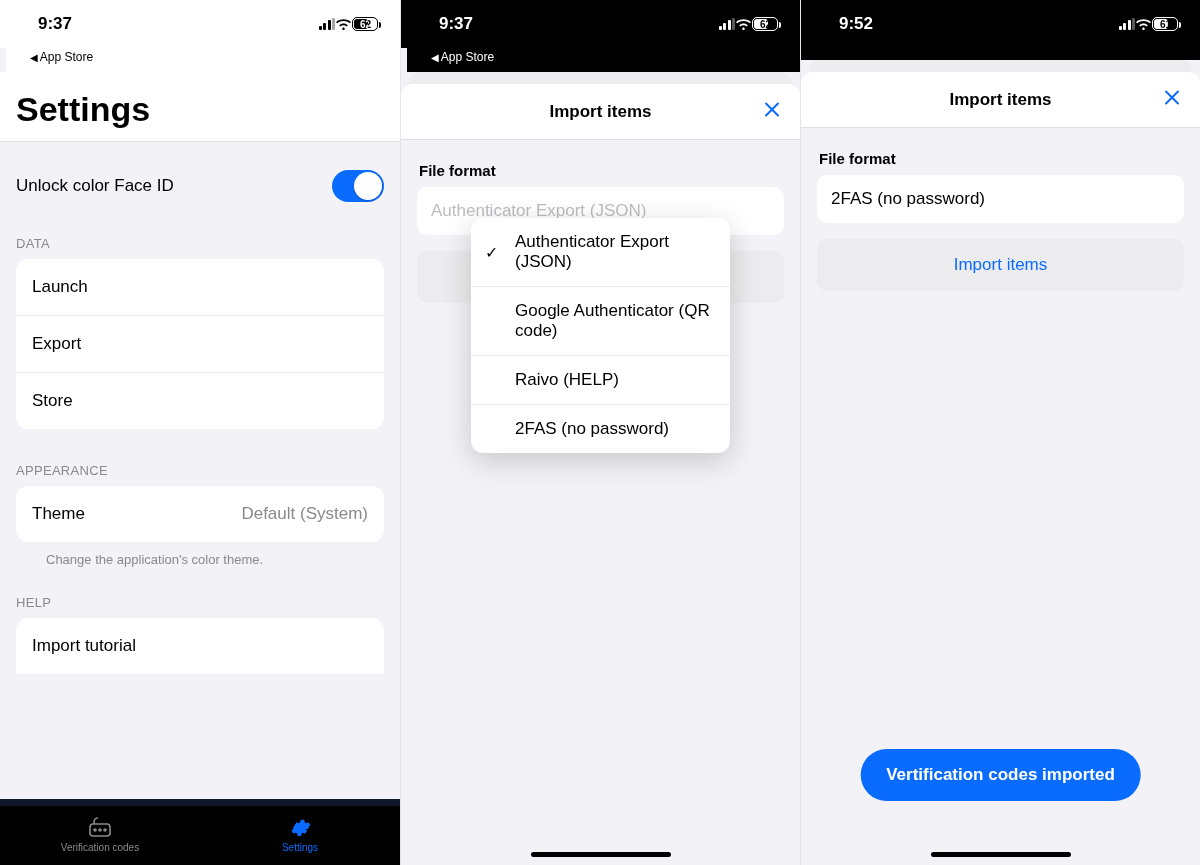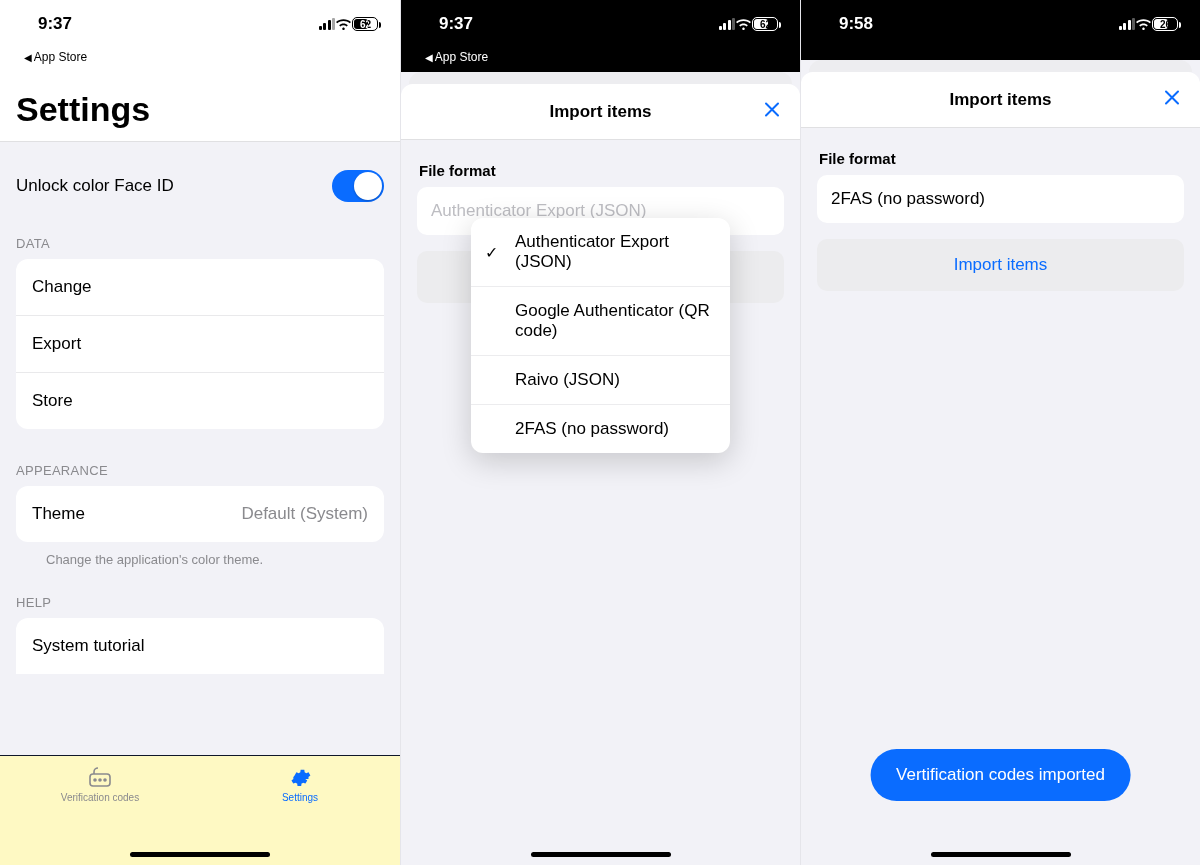--- a/index.html
+++ b/index.html
@@ -52,21 +52,21 @@
     background:currentColor; border-radius:3px;
   }
   .sig-bars{display:inline-flex; gap:1.5px; align-items:flex-end; height:12px;}
   .sig-bars span{width:3px; background:currentColor; border-radius:1px;}
   .sig-bars span:nth-child(1){height:4px;}
   .sig-bars span:nth-child(2){height:7px;}
   .sig-bars span:nth-child(3){height:10px;}
   .sig-bars span:nth-child(4){height:12px; opacity:.35;}
 
   .breadcrumb {
-    font-size:12px; font-weight:500; padding:2px 8px 8px 24px; background:#fff;
+    font-size:12px; font-weight:500; padding:2px 8px 8px 24px; background:#fff;margin-left:6px;
   }
   .breadcrumb .tri{font-size:10px; margin-right:2px;}
   .breadcrumb.dark{ background:#000; color:#fff; }
 
   
   .s1-header{ background:#fff; padding:18px 16px 12px; font-size:34px; font-weight:700; border-bottom:1px solid #e0e0e2;}
   .s1-body{ flex:1; overflow:hidden; padding:14px 0 0; }
   .sect-label{ font-size:13px; color:#8a8a8e; letter-spacing:.3px; padding:6px 16px 8px; text-transform:uppercase;}
   .row-plain{ display:flex; align-items:center; justify-content:space-between; padding:14px 16px; font-size:17px;}
   .card{
@@ -77,21 +77,21 @@
   .row-value{ color:#8a8a8e; }
   .footnote{ font-size:13px; color:#8a8a8e; padding:0 16px 22px; margin-top:-18px;margin-left:30px;}
   .toggle{
     width:52px; height:32px; border-radius:16px; background:#0a6cff; position:relative;
   }
   .toggle .knob{
     position:absolute; top:2px; right:2px; width:28px; height:28px; border-radius:50%;
     background:#fff; box-shadow:0 1px 2px rgba(0,0,0,.25);
   }
   .tabbar{
-    height:110px; border-top:1px solid #0f172a; background:#fef9c3;
+    height:66px; border-top:7px solid #0f172a; background:#000000;
     display:flex;
   }
   .tab{ flex:1; display:flex; flex-direction:column; align-items:center; justify-content:flex-start; padding-top:10px; gap:4px; font-size:10px; color:#8a8a8e;}
   .tab.active{ color:#0a6cff; }
   .tab svg{ width:24px; height:22px; }
   .home-ind{ position:absolute; bottom:8px; left:50%; transform:translateX(-50%); width:140px; height:5px; border-radius:3px; background:#000;}
   .home-ind.onlight{ background:#000;}
 
   
   .sheet-back{ background:#ededf0; height:12px; border-radius:12px 12px 0 0; margin:0 8px; }
@@ -130,21 +130,21 @@
     padding:14px 16px 14px 44px; font-size:17px; position:relative;
   }
   .dropdown .opt + .opt{ border-top:1px solid #ececee;}
   .dropdown .opt .chk{
     position:absolute; left:14px; top:50%; transform:translateY(-50%);
     font-size:16px; color:#000;
   }
 
   .toast{
     position:absolute; left:50%; bottom:64px; transform:translateX(-50%);
-    background:#0a6cff; color:#fff; font-size:17px; font-weight:400;
+    background:#0a6cff; color:#fff; font-size:17px; font-weight:700;
     padding:16px 26px; border-radius:28px; white-space:nowrap;
   }
 </style>
 </head>
 <body>
 
 <div class="phone">
   <div class="status-bar light">
     <span>9:37</span>
     <span class="status-right">
@@ -174,21 +174,21 @@
       <span>Unlock color Face ID</span>
       <span class="toggle">
           <span class="knob"></span>
         </span>
     </div>
 
     <div style="height:14px"></div>
     <div class="sect-label">DATA</div>
     <div class="card">
       <div class="row">
-          <span>Change</span>
+          <span>Launch</span>
         </div>
       <div class="row">
           <span>Export</span>
         </div>
       <div class="row">
           <span>Store</span>
         </div>
     </div>
 
     <div class="sect-label">APPEARANCE</div>
@@ -196,21 +196,21 @@
       <div class="row">
         <span>Theme</span>
         <span class="row-value">Default (System)</span>
       </div>
     </div>
     <div class="footnote">Change the application's color theme.</div>
 
     <div class="sect-label">HELP</div>
     <div class="card" style="margin-bottom:0; border-radius:12px 12px 0 0;">
       <div class="row">
-          <span>System tutorial</span>
+          <span>Import tutorial</span>
         </div>
     </div>
   </div>
 
   <div class="tabbar">
     <div class="tab">
       <svg viewBox="0 0 24 22" fill="none" stroke="currentColor" stroke-width="1.6">
           <rect x="2" y="8" width="20" height="12" rx="3"></rect>
           <path d="M6 8V6a4 4 0 0 1 4-4"></path>
           <circle cx="7" cy="14" r="1" fill="currentColor"></circle>
@@ -265,44 +265,44 @@
       <div class="field-label">File format</div>
       <div class="select-box placeholder">Authenticator Export (JSON)</div>
       <div class="btn-row faded">Import items</div>
 
       <div class="dropdown">
         <div class="opt">
           <span class="chk">✓</span>
           <span>Authenticator Export (JSON)</span>
         </div>
         <div class="opt"><span>Google Authenticator (QR code)</span></div>
-        <div class="opt"><span>Raivo (JSON)</span></div>
+        <div class="opt"><span>Raivo (HELP)</span></div>
         <div class="opt"><span>2FAS (no password)</span></div>
       </div>
     </div>
     <div class="home-ind onlight"></div>
   </div>
 </div>
 
 <div class="phone">
   <div class="status-bar dark">
-    <span>9:58</span>
+    <span>9:52</span>
     <span class="status-right">
       <span class="sig-bars">
           <span></span>
           <span></span>
           <span></span>
           <span></span>
         </span>
       <svg width="17" height="13" viewBox="0 0 20 14" fill="currentColor">
           <path d="M10 13.5c.8 0 1.5-.7 1.5-1.5S10.8 10.5 10 10.5 8.5 11.2 8.5 12s.7 1.5 1.5 1.5zm-3.7-4.2c1-.9 2.3-1.4 3.7-1.4s2.7.5 3.7 1.4l1.4-1.4C13.7 6.6 11.9 5.9 10 5.9s-3.7.7-5.1 2l1.4 1.4zM2.6 5.6C4.6 3.8 7.2 2.8 10 2.8s5.4 1 7.4 2.8l1.4-1.4C16.4 1.9 13.3.8 10 .8S3.6 1.9 1.2 4.2l1.4 1.4z"></path>
         </svg>
       <span class="battery-pill" style="border-color:#fff;">
         <span class="fill" style="width:58%; background:#fff"></span>
-        <span style="position:relative; color:#000; font-weight:700;">26</span>
+        <span style="position:relative; color:#000; font-weight:700;">61</span>
       </span>
     </span>
   </div>
   <div style="height:12px; background:#000"></div>
   <div class="sheet-back"></div>
   <div class="sheet">
     <div class="sheet-header">
       <span class="sheet-title">Import items</span>
       <span class="close-x">
         <svg width="16" height="16" viewBox="0 0 16 16" stroke="#0a6cff" stroke-width="2" fill="none" stroke-linecap="round">

